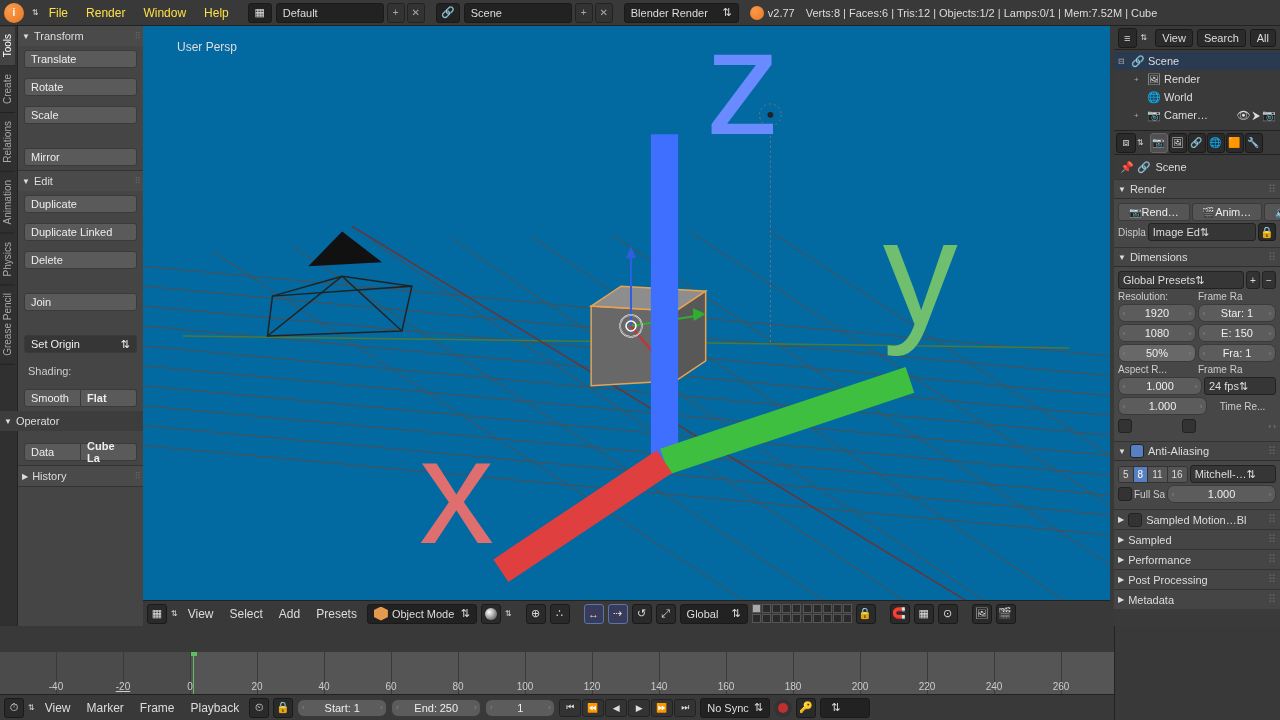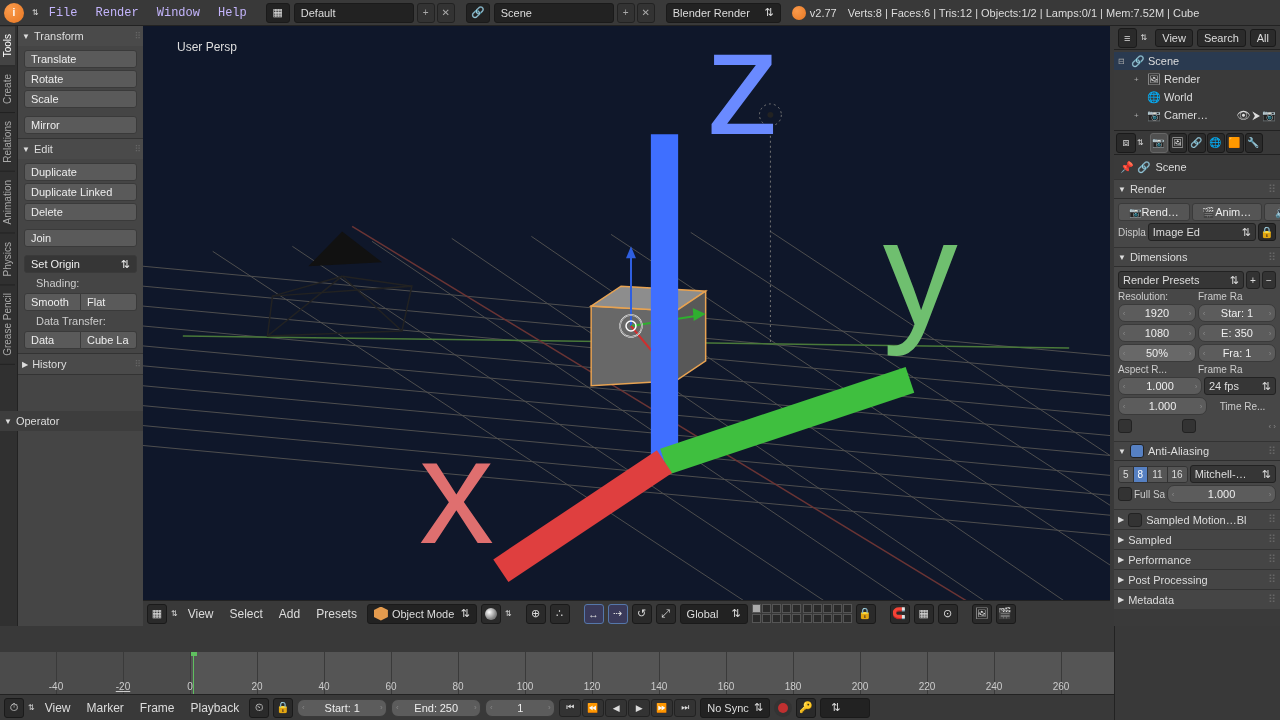--- a/index.html
+++ b/index.html
@@ -1,57 +1,57 @@
 <!DOCTYPE html>
 <html><head>
 <meta charset="utf-8">
 <style>
 * { margin:0; padding:0; box-sizing:border-box; font-family:"Lucida Sans","Segoe UI",sans-serif; font-size:11px; user-select:none; }
 body { background:#393939; color:#ddd; overflow:hidden; width:1280px; height:720px; position:relative; }
 
 
 #topbar { height:26px; background:#393939; border-bottom:1px solid #222; display:flex; align-items:center; padding:0 4px; gap:2px; }
 .logo { width:20px; height:20px; background:radial-gradient(circle at 30% 30%,#fa9a4b,#e87722); border-radius:50%; margin-right:6px; display:flex; align-items:center; justify-content:center; font-weight:bold; color:#fff; }
-.menu-item { padding:4px 8px; cursor:pointer; font-size:12px; color:#c4b5fd;font-family:Liberation Mono, monospace; }
+.menu-item { padding:4px 8px; cursor:pointer; font-size:12px; color:#fde047; }
 .topbar-sep { width:6px; }
 .layout-dd, .scene-dd { height:20px; background:#222; border:1px solid #1a1a1a; border-radius:3px; display:flex; align-items:center; padding:0 6px; color:#ddd; font-size:11px; margin:0 1px; }
 .layout-dd.icon-only { width:24px; justify-content:center; padding:0; }
-.layout-dd.wide { width:120px; }
+.layout-dd.wide { width:108px; }
 .layout-dd.render { width:115px; background:#222; }
 .xbtn { width:18px; height:20px; background:#333; border:1px solid #222; border-radius:3px; display:flex; align-items:center; justify-content:center; color:#aaa; font-size:10px; }
 .statbar { margin-left:8px; font-size:11px; color:#ddd; display:flex; align-items:center; gap:4px; }
 .blender-mini { width:14px; height:14px; background:radial-gradient(circle at 35% 35%,#fa9a4b,#e87722); border-radius:50%; }
 
 #main { position:absolute; top:26px; left:0; right:0; bottom:0; }
 
 
 #vtabs { position:absolute; left:0; top:0; width:18px; height:600px; background:#303030; border-right:1px solid #222; }
 .vtab { writing-mode:vertical-rl; transform:rotate(180deg); padding:8px 2px; font-size:10px; color:#aaa; text-align:center; border-top:1px solid #222; cursor:pointer; }
 .vtab.active { background:#444; color:#fff; }
 
 
 #toolshelf { position:absolute; left:18px; top:0; width:125px; height:600px; background:#454545; overflow:hidden; }
 .panel { border-bottom:1px solid #333; }
 .panel-hdr { height:20px; display:flex; align-items:center; padding:0 4px; background:#4a4a4a; font-size:11px; gap:4px; cursor:pointer; }
 .panel-hdr .arrow { font-size:8px; }
 .panel-hdr .grip { margin-left:auto; color:#666; font-size:9px; letter-spacing:-2px; }
-.panel-body { padding:4px 6px; display:flex; flex-direction:column; gap:2px; }
+.panel-body { padding:4px 6px; display:flex; flex-direction:column; gap:10px; }
 .pbtn { background:#5a5a5a; border:1px solid #3a3a3a; border-radius:3px; height:18px; display:flex; align-items:center; padding:0 6px; color:#eee; font-size:11px; cursor:pointer; }
 .pbtn-row { display:flex; gap:0; }
 .pbtn-row .pbtn { flex:1; border-radius:0; }
 .pbtn-row .pbtn:first-child { border-radius:3px 0 0 3px; }
-.pbtn-row .pbtn:last-child { border-radius:0 3px 3px 0; border-left:none; }
+.pbtn-row .pbtn:last-child { border-radius:0 3px 3px 0; border-left:none;font-weight:bold; }
 .pbtn.dd { background:#363636; justify-content:space-between; }
-.plabel { font-size:11px; color:#ccc; margin:2px 12px; }
+.plabel { font-size:11px; color:#ccc; margin:2px 4px; }
 
 
 #opbox { position:absolute; left:0; top:385px; width:143px; }
 
 
-#viewport { position:absolute; left:143px; top:0; right:170px; height:600px; background:#0f172a; overflow:hidden; }
+#viewport { position:absolute; left:143px; top:0; right:170px; height:600px; background:#0369a1; overflow:hidden; }
 #viewport svg { width:100%; height:100%; }
 .vp-label-top { position:absolute; left:34px; top:14px; color:#ddd; font-size:12px; }
 .vp-label-bot { position:absolute; left:88px; bottom:16px; color:#ddd; font-size:11px; }
 .axis-widget { position:absolute; left:38px; bottom:28px; width:44px; height:44px; }
 
 
 #vp-header { position:absolute; left:0; bottom:0; right:0; height:26px; background:#393939; border-top:1px solid #222; display:flex; align-items:center; padding:0 4px; gap:4px; z-index:5; }
 #vp-header .lbl { padding:0 6px; font-size:12px; color:#ddd; cursor:pointer; }
 .hdr-dd { background:#222; border:1px solid #1a1a1a; border-radius:3px; height:20px; display:flex; align-items:center; padding:0 6px; gap:4px; font-size:11px; }
 .hdr-icon { width:20px; height:20px; background:#2a2a2a; border:1px solid #1a1a1a; border-radius:3px; display:flex; align-items:center; justify-content:center; }
@@ -82,21 +82,21 @@
 #prop-body::-webkit-scrollbar { width:11px; }
 #prop-body::-webkit-scrollbar-track { background:#303030; }
 #prop-body::-webkit-scrollbar-thumb { background:#606060; border-radius:5px; }
 .prop-path { height:24px; display:flex; align-items:center; padding:0 6px; gap:4px; }
 .prop-panel-hdr { height:20px; background:#454545; display:flex; align-items:center; padding:0 4px; gap:4px; font-size:11px; border-top:1px solid #333; border-bottom:1px solid #2e2e2e; }
 .prop-panel-body { padding:4px 4px; background:#474747; }
 .prow { display:flex; gap:2px; margin-bottom:2px; align-items:center; }
 .numfield { flex:1; height:18px; background:#5c5c5c; border:1px solid #3a3a3a; border-radius:7px; display:flex; align-items:center; justify-content:center; font-size:10px; position:relative; padding:0 10px; color:#eee; }
 .numfield .nl, .numfield .nr { position:absolute; top:0; bottom:0; width:10px; display:flex; align-items:center; justify-content:center; color:#888; font-size:8px; }
 .numfield .nl { left:0; } .numfield .nr { right:0; }
-.ddfield { flex:1; height:18px; background:#363636; border:1px solid #222; border-radius:3px; display:flex; align-items:center; padding:0 4px; font-size:10px; justify-content:space-between; }
+.ddfield { flex:1; height:18px; background:#363636; border:1px solid #222; border-radius:3px; display:flex; align-items:center; padding:0 4px; font-size:10px; justify-content:flex-start; }
 .segbtn { display:flex; border-radius:3px; overflow:hidden; border:1px solid #333; }
 .segbtn > div { padding:2px 4px; background:#555; border-right:1px solid #333; font-size:10px; cursor:pointer; }
 .segbtn > div:last-child { border-right:none; }
 .segbtn > div.on { background:#5680c2; color:#fff; }
 .chk { width:14px; height:14px; background:#333; border:1px solid #222; border-radius:3px; }
 .chk.on { background:#5680c2; }
 .plabel2 { font-size:10px; color:#ccc; flex:0 0 auto; }
 .collapsed-hdr { height:20px; background:#454545; display:flex; align-items:center; padding:0 4px; gap:4px; font-size:11px; border-top:1px solid #333; cursor:pointer; }
 
 
@@ -447,21 +447,21 @@
       </div>
 
       <div class="prop-panel-hdr">
             <span class="arrow tiny">▼</span>
             <span>Dimensions</span>
             <span class="grip" style="margin-left:auto;color:#666">⠿</span>
           </div>
       <div class="prop-panel-body">
         <div class="prow">
           <div class="ddfield">
-                <span>Render Presets</span>
+                <span>Global Presets</span>
                 <span>⇅</span>
               </div>
           <div class="plus-xbtn">+</div>
           <div class="plus-xbtn">−</div>
         </div>
         <div class="prow">
           <span class="plabel2" style="flex:1">Resolution:</span>
           <span class="plabel2" style="flex:1">Frame Ra</span>
         </div>
         <div class="prow">
@@ -477,21 +477,21 @@
               </div>
         </div>
         <div class="prow">
           <div class="numfield">
                 <span class="nl">‹</span>
                 <span>1080</span>
                 <span class="nr">›</span>
               </div>
           <div class="numfield">
                 <span class="nl">‹</span>
-                <span>E: 350</span>
+                <span>E: 150</span>
                 <span class="nr">›</span>
               </div>
         </div>
         <div class="prow">
           <div class="numfield" style="background:#686868">
                 <span class="nl">‹</span>
                 <span>50%</span>
                 <span class="nr">›</span>
               </div>
           <div class="numfield">

